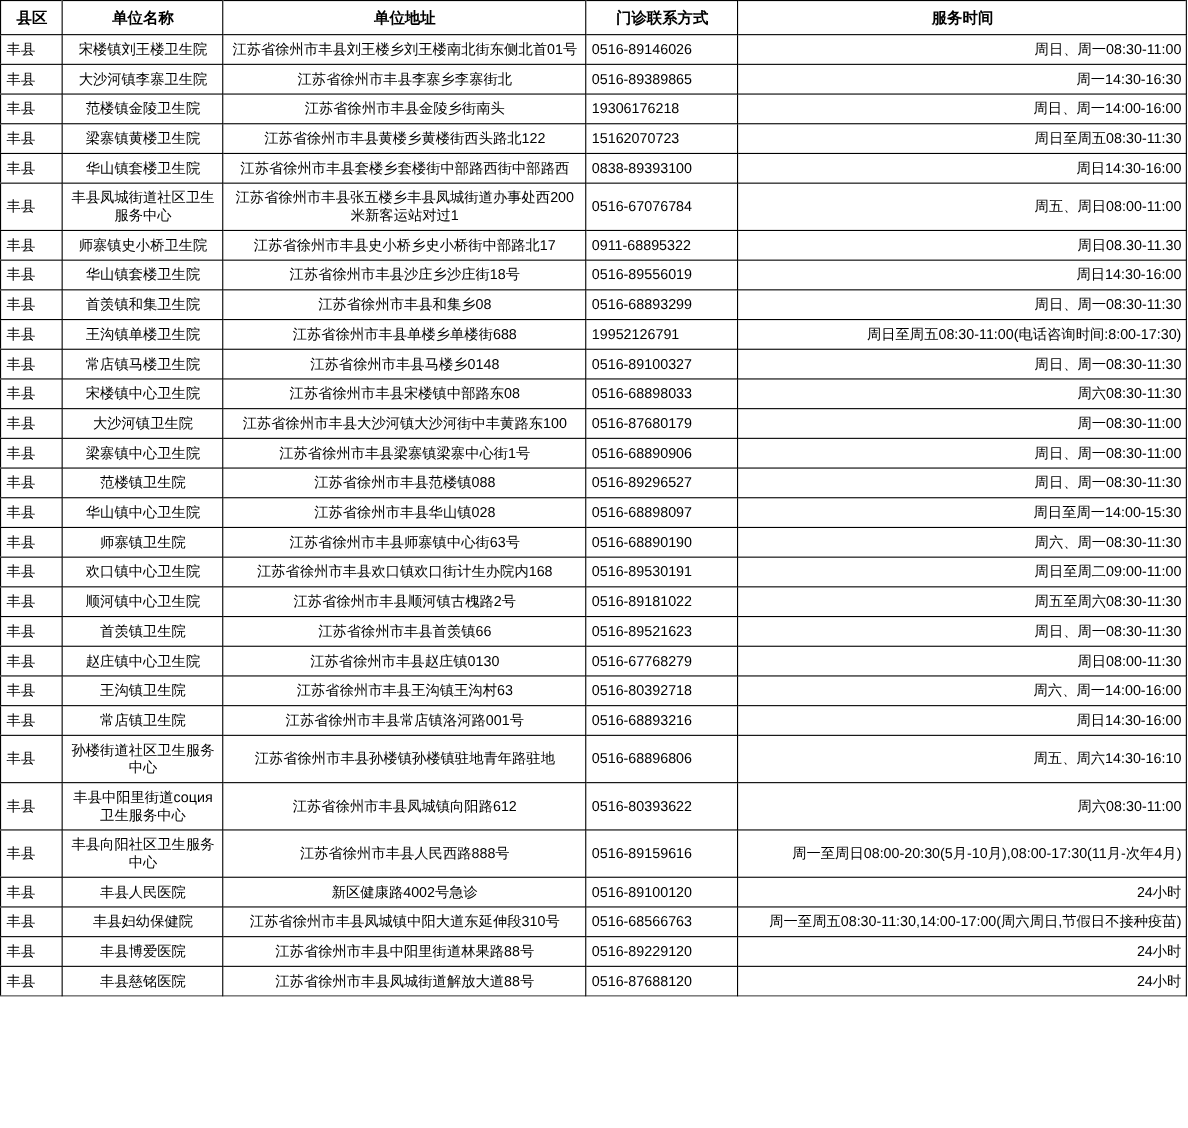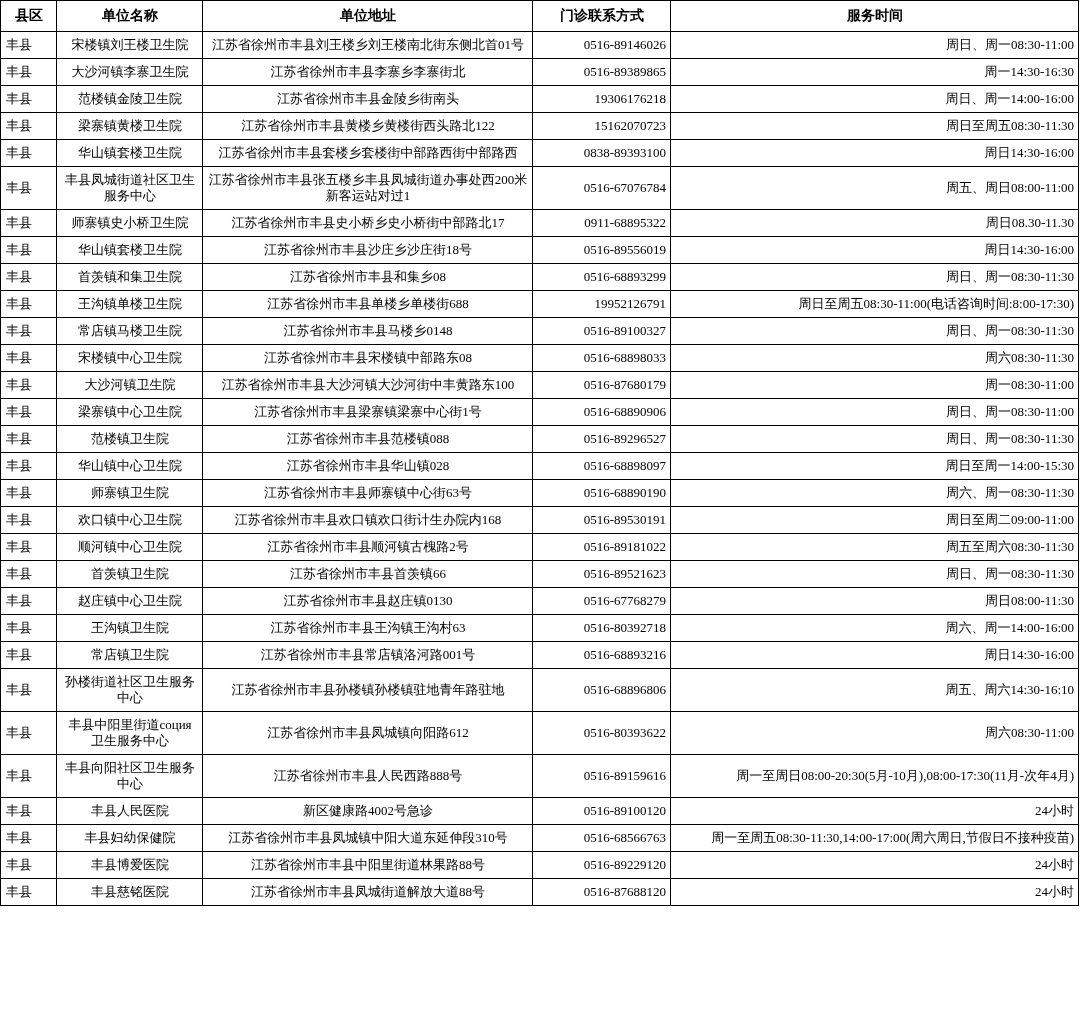--- a/index.html
+++ b/index.html
@@ -10,21 +10,20 @@
   body {
     width: 1080px;
     font-family: "Liberation Sans", "DejaVu Sans", sans-serif;
     color: #000000;
     -webkit-font-smoothing: none;
   }
   .sheet {
     width: 1062px;
     box-sizing: border-box;
     padding: 0;
-    font-family: Liberation Serif, serif;
   }
   table.clinic-table {
     border-collapse: collapse;
     table-layout: fixed;
     width: 1078px;
     margin: 0;
     border-top: 1px solid #000;
     border-left: 1px solid #000;
   }
   table.clinic-table col.c0 { width: 56px; }
@@ -53,21 +52,21 @@
   }
   td.col-region {
     text-align: left;
     white-space: nowrap;
   }
   td.col-name,
   td.col-addr {
     text-align: center;
   }
   td.col-phone {
-    text-align: right;
+    text-align: left;
     white-space: nowrap;
   }
   td.col-hours {
     text-align: right;
   }
 </style>
 </head>
 <body>
 
 <div class="sheet">

